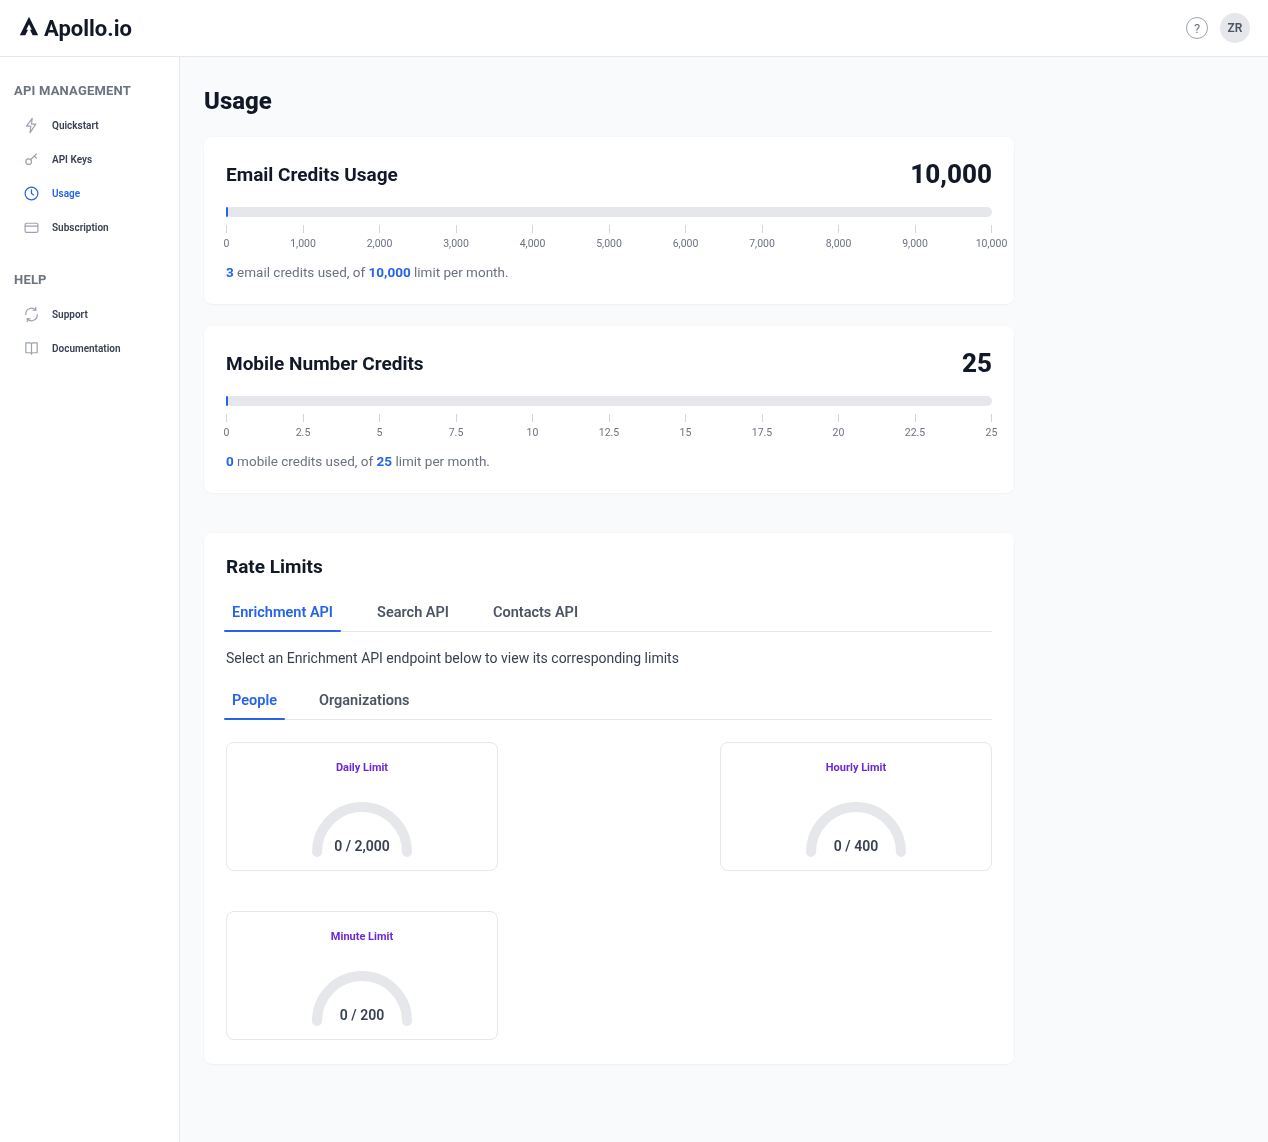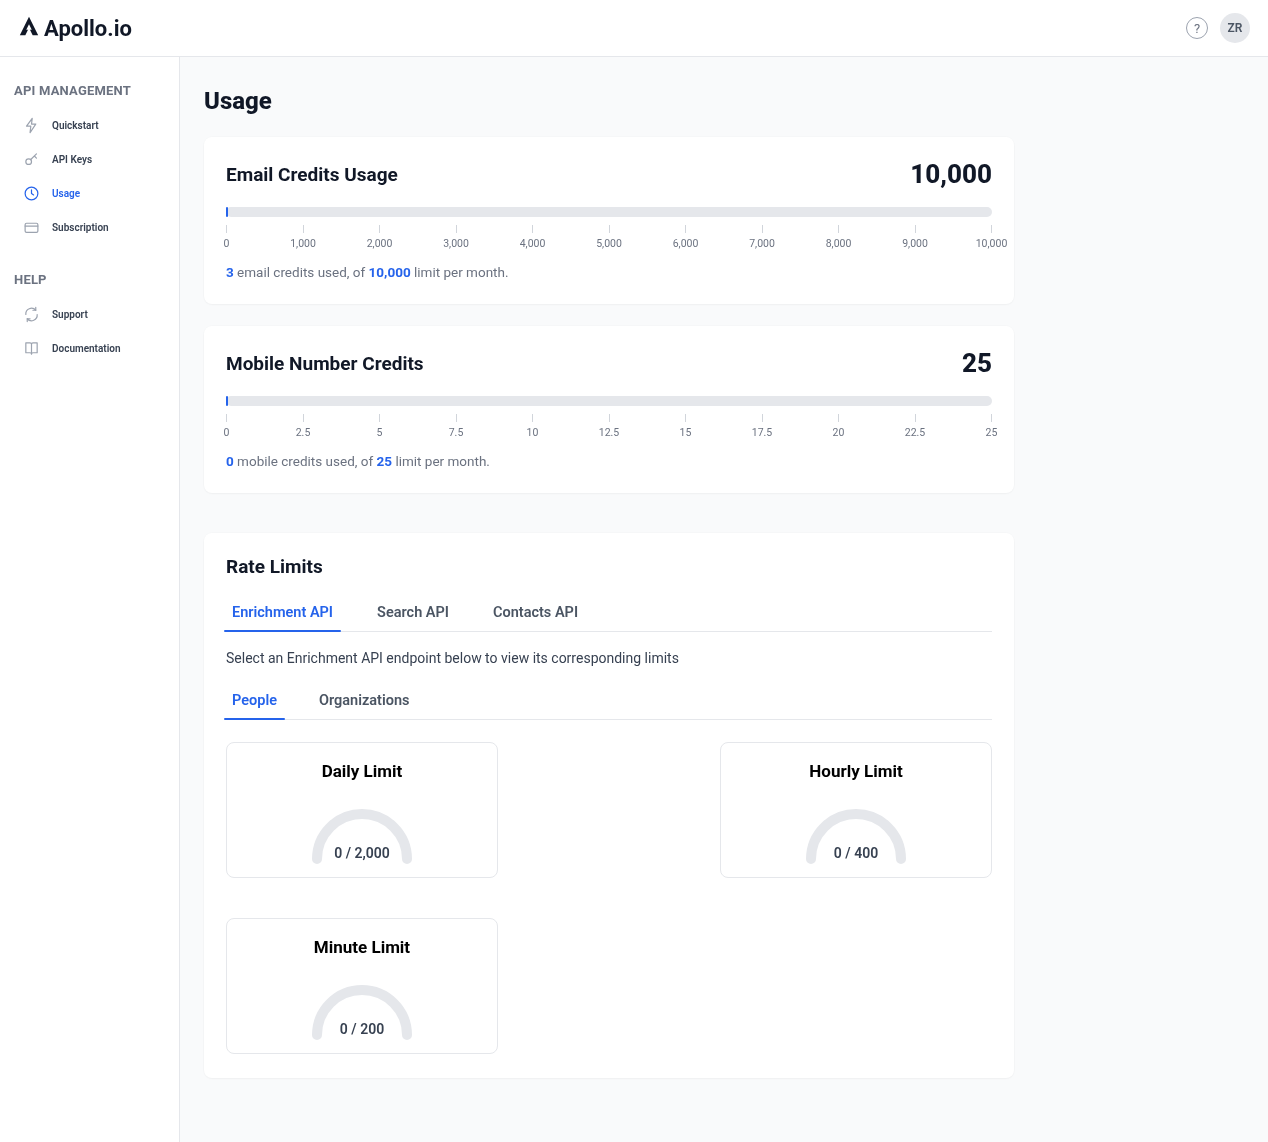--- a/index.html
+++ b/index.html
@@ -184,21 +184,21 @@
     gap: 20px 0;
   }
   .gauge-card {
     width: 272px;
     border: 1px solid #e5e7eb;
     border-radius: 8px;
     padding: 18px 10px 16px 10px;
     text-align: center;
   }
   .gauge-title {
-    font-size: 17px; font-weight: 700; color: #000000;
+    font-size: 11px; font-weight: 700; color: #6d28d9;
     margin-bottom: 8px;
   }
   .gauge-svg { display: block; margin: 0 auto; }
   .gauge-value {
     font-size: 14px; font-weight: 600; color: #374151;
     margin-top: -22px;
   }
   .gauge-row-break { width: 100%; height: 0; }
 </style>
 </head>

